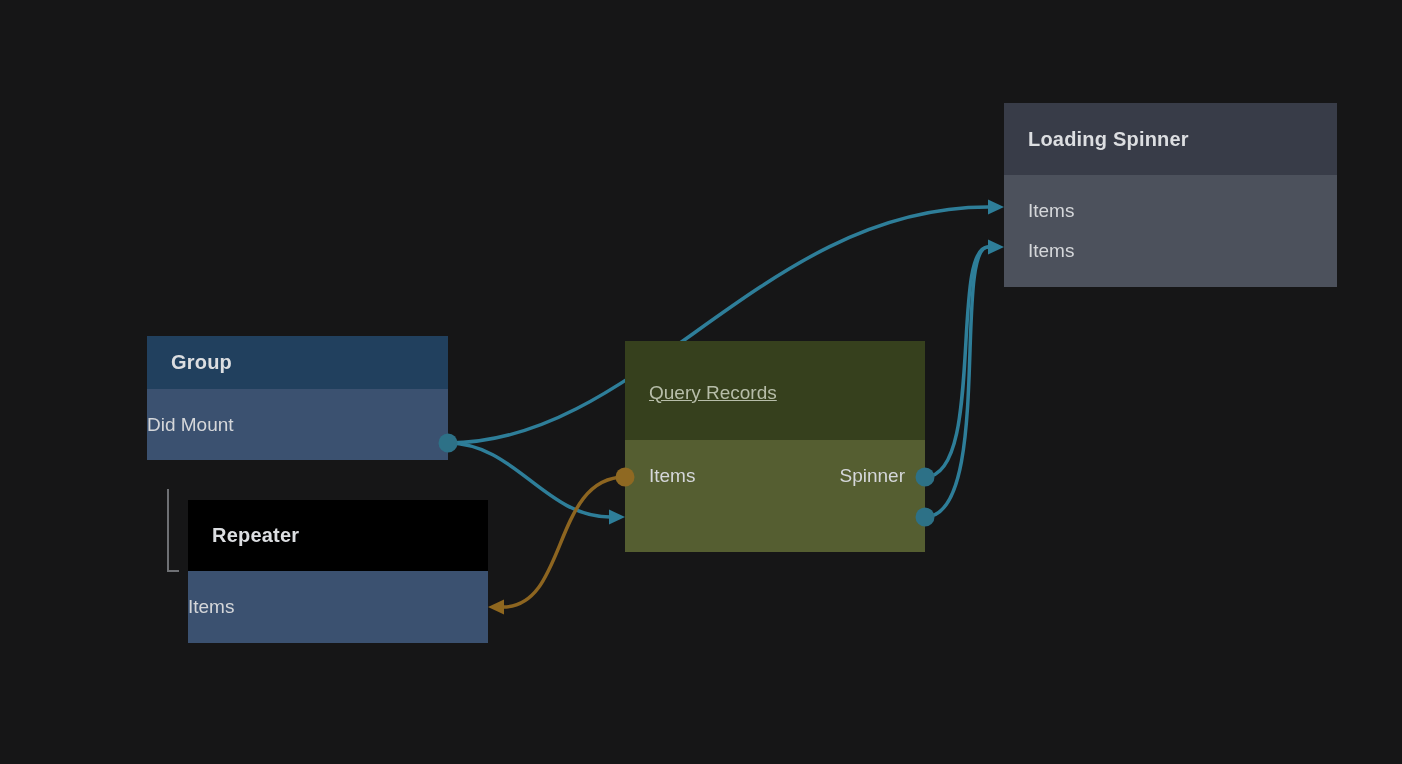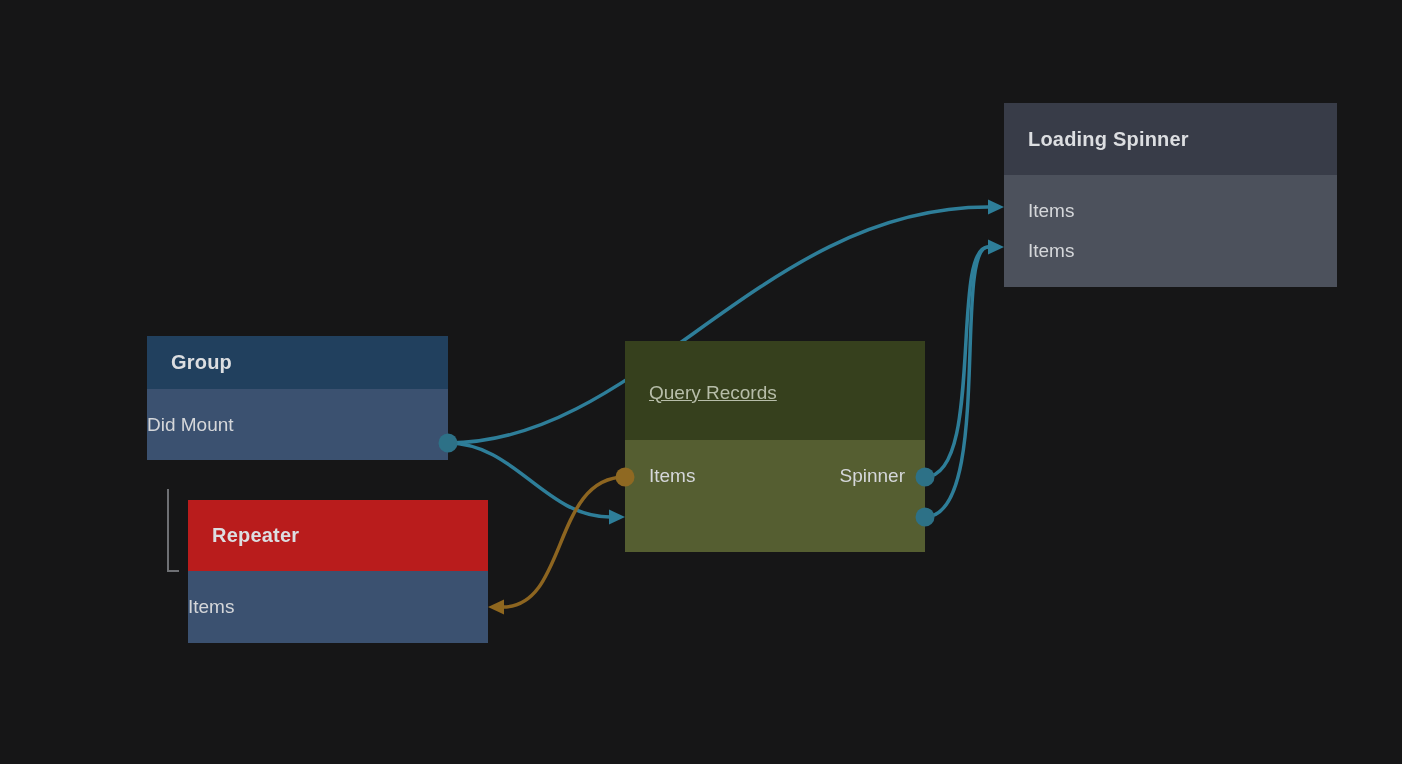--- a/index.html
+++ b/index.html
@@ -122,21 +122,21 @@
       <div class="node-title">Group</div>
     </div>
     <div class="node-body" style="background-color: rgb(59, 81, 112);">
       <div class="port-row single-out">
         <span>Did Mount</span>
       </div>
     </div>
   </div>
 
   <div class="node node-repeater">
-    <div class="node-header" style="background-color: #b91c1c;">
+    <div class="node-header" style="background-color: #000000;">
       <div class="node-title">Repeater</div>
     </div>
     <div class="node-body" style="background-color: rgb(59, 81, 112);">
       <div class="port-row single-out">
         <span>Items</span>
       </div>
     </div>
   </div>
 
   <div class="node node-employee">

